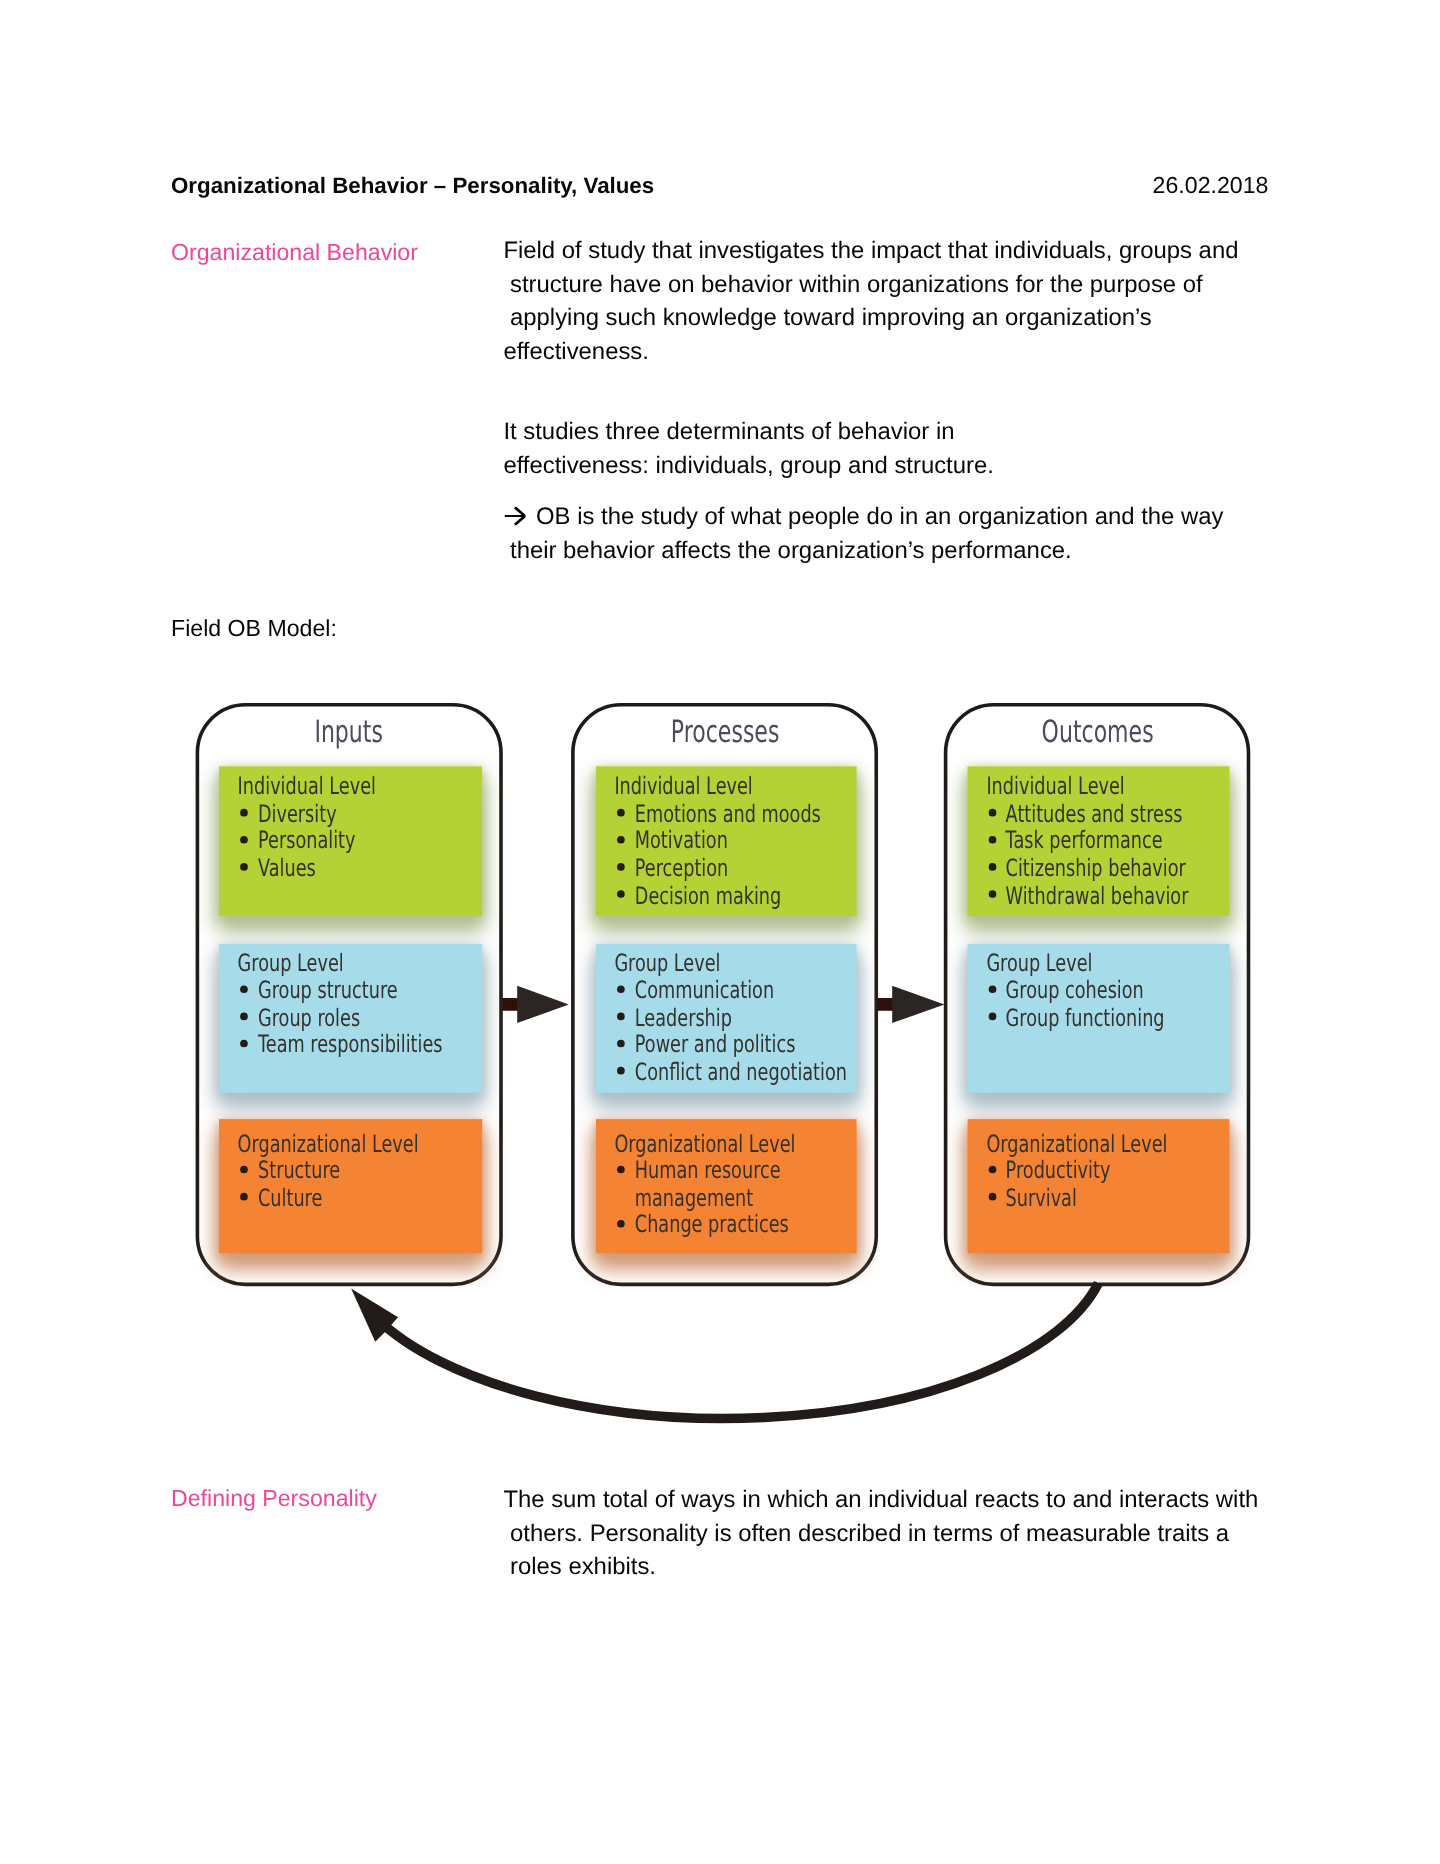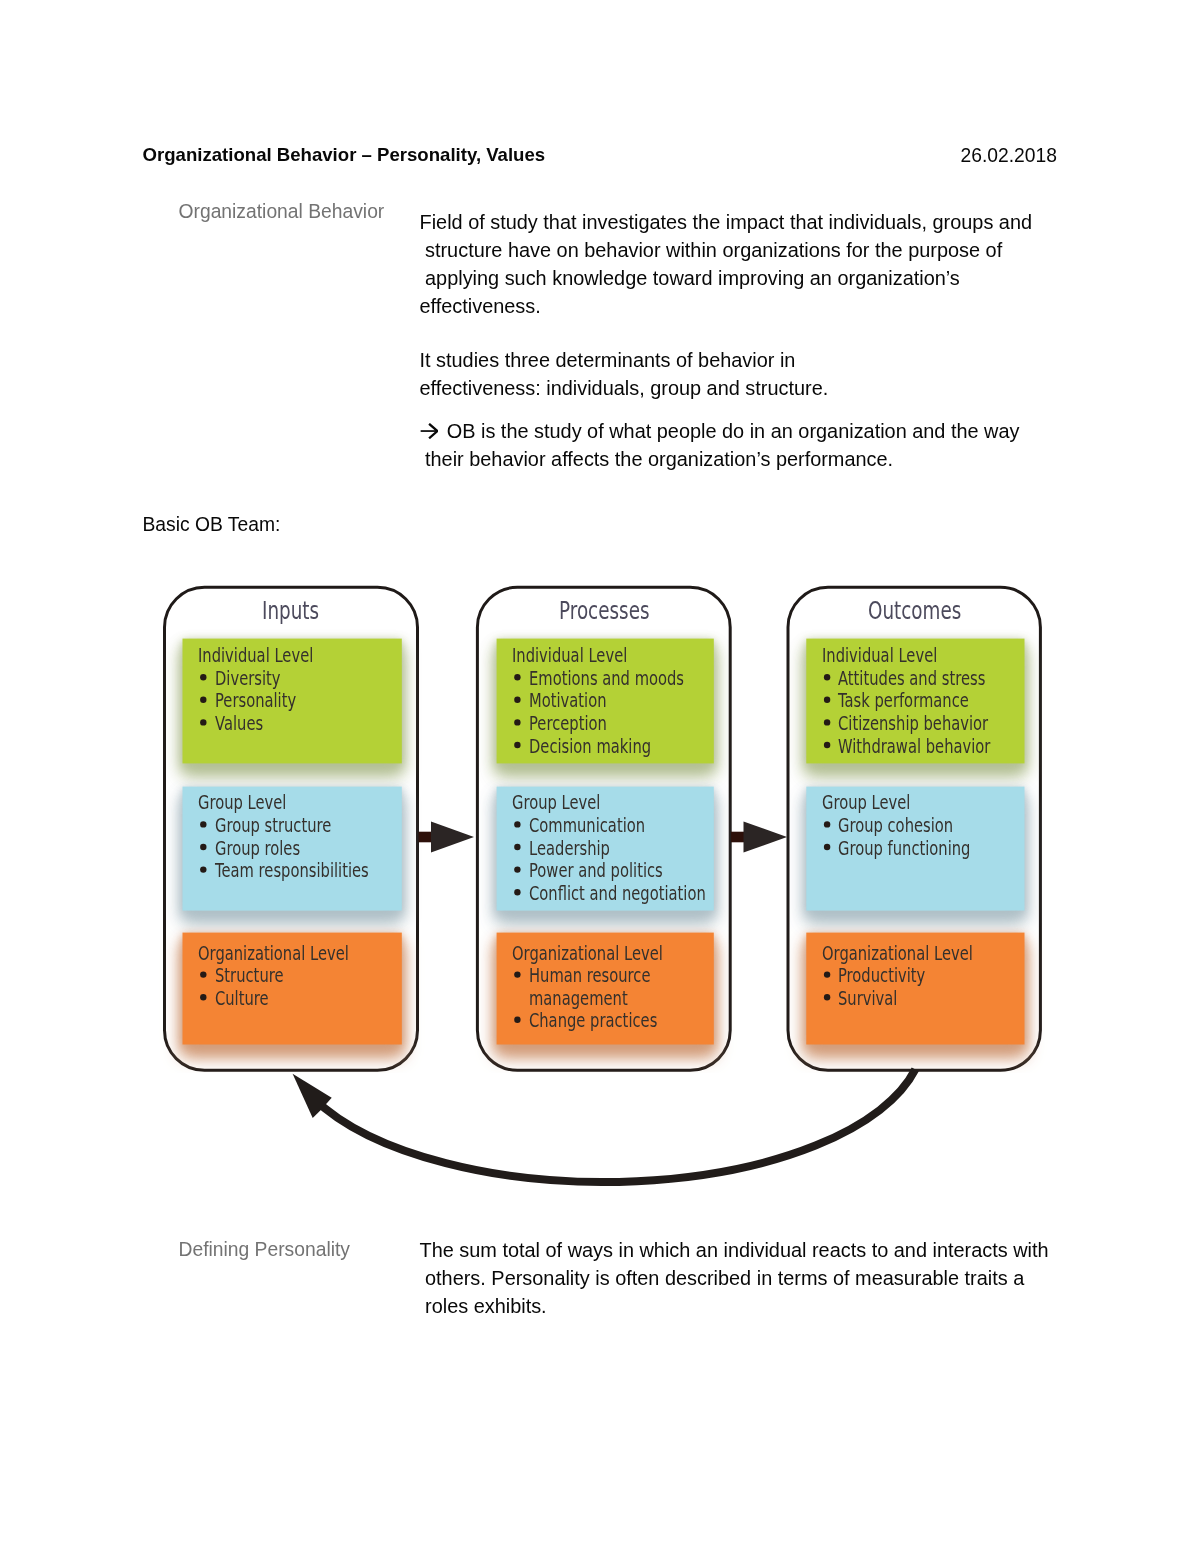--- a/index.html
+++ b/index.html
@@ -13,21 +13,21 @@
     font-size:18.6px; font-weight:bold; color:#080808;
     line-height:1; white-space:nowrap;
   }
   .doc-date{
     position:absolute; left:960.5px; top:145.6px;
     font-size:19.3px; color:#080808;
     line-height:1; white-space:nowrap;
   }
   .sec-label{
     position:absolute; left:142.5px;
-    font-size:19.3px; color:#737373; line-height:1; white-space:nowrap;margin-left:36px;
+    font-size:19.3px; color:#ec4899; line-height:1; white-space:nowrap;
   }
   .para{
     position:absolute; left:419.5px;
     font-size:19.9px; color:#080808;
   }
   .para .ln{ display:block; height:28px; line-height:28px; white-space:pre; }
   .para .ra{ vertical-align:-0.6px; margin-right:3.5px; }
   .caption{
     position:absolute; left:142.5px;
     font-size:19.3px; color:#080808; line-height:1; white-space:nowrap;
@@ -50,39 +50,39 @@
 </head>
 <body>
 
 <div class="page">
 
   <div class="doc-title">Organizational Behavior – Personality, Values</div>
   <div class="doc-date">26.02.2018</div>
 
   <div class="sec-label" style="top:201.6px">Organizational Behavior</div>
 
-  <div class="para" id="p1" style="top:208px">
+  <div class="para" id="p1" style="top:195px">
       <span class="ln">Field of study that investigates the impact that individuals, groups and</span>
       <span class="ln"> structure have on behavior within organizations for the purpose of</span>
       <span class="ln"> applying such knowledge toward improving an organization’s</span>
       <span class="ln">effectiveness.</span>
     </div>
   <div class="para" id="p2" style="top:346px">
       <span class="ln">It studies three determinants of behavior in</span>
       <span class="ln">effectiveness: individuals, group and structure.</span>
     </div>
   <div class="para" id="p3" style="top:417px">
       <span class="ln"><svg class="ra" viewBox="0 0 18 16" width="18.2" height="16.1">
           <path d="M 0.6 8 L 16.6 8" stroke="#080808" stroke-width="1.7" fill="none"></path>
           <path d="M 9.0 0.8 L 17.3 8 L 9.0 15.2" stroke="#080808" stroke-width="2.3" fill="none" stroke-linejoin="miter" stroke-linecap="butt"></path>
         </svg><span> OB is the study of what people do in an organization and the way</span></span>
       <span class="ln"> their behavior affects the organization’s performance.</span>
     </div>
 
-  <div class="caption" style="top:515.4px">Basic OB Team:</div>
+  <div class="caption" style="top:515.4px">Field OB Model:</div>
 
   <div id="dg">
     <svg id="dgsvg" width="1200" height="1553" viewBox="0 0 1200 1553">
         <defs>
           <filter id="gGreen" x="-25%" y="-25%" width="150%" height="150%" color-interpolation-filters="sRGB">
             <feDropShadow dx="0" dy="9" stdDeviation="8" flood-color="#b2bf92" flood-opacity="1" result="s1"></feDropShadow>
             <feDropShadow in="s1" dx="0" dy="2" stdDeviation="4.5" flood-color="#b2bf92" flood-opacity="0.9"></feDropShadow>
           </filter>
           <filter id="gBlue" x="-25%" y="-25%" width="150%" height="150%" color-interpolation-filters="sRGB">
             <feDropShadow dx="0" dy="9" stdDeviation="8" flood-color="#aebfc6" flood-opacity="1" result="s1"></feDropShadow>

